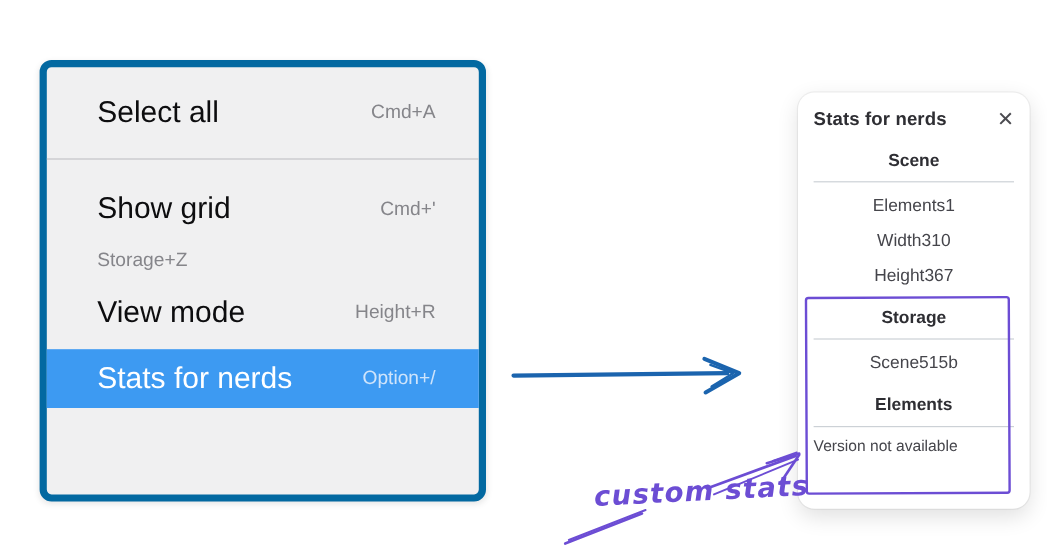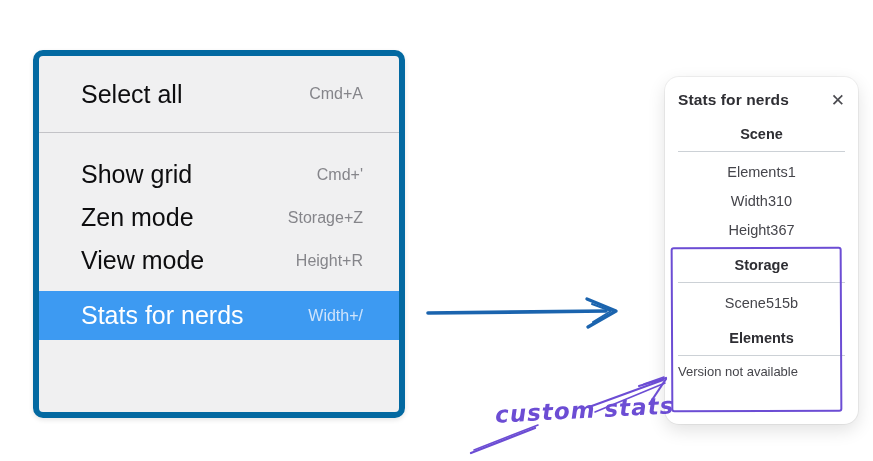--- a/index.html
+++ b/index.html
@@ -85,30 +85,29 @@
       <span>Select all</span>
       <span class="shortcut">Cmd+A</span>
     </div>
     <div class="menu-divider"></div>
     <div class="menu-group">
       <div class="menu-row">
         <span>Show grid</span>
         <span class="shortcut">Cmd+'</span>
       </div>
       <div class="menu-row">
-        <span>Zen mode</span>
         <span class="shortcut">Storage+Z</span>
       </div>
       <div class="menu-row">
         <span>View mode</span>
         <span class="shortcut">Height+R</span>
       </div>
       <div class="menu-row highlighted">
         <span>Stats for nerds</span>
-        <span class="shortcut">Width+/</span>
+        <span class="shortcut">Option+/</span>
       </div>
     </div>
   </div>
 
   <svg class="overlay" width="873" height="461" viewBox="0 0 873 461">
     <path class="blue-stroke" d="M428 313 L606 311" stroke-width="3.6"></path>
     <path class="blue-stroke" d="M587 299 L616 311 L588 327" stroke-width="3.4"></path>
     <path class="blue-stroke" d="M592 304 L611 311 L593 322" stroke-width="2"></path>
   </svg>
 

